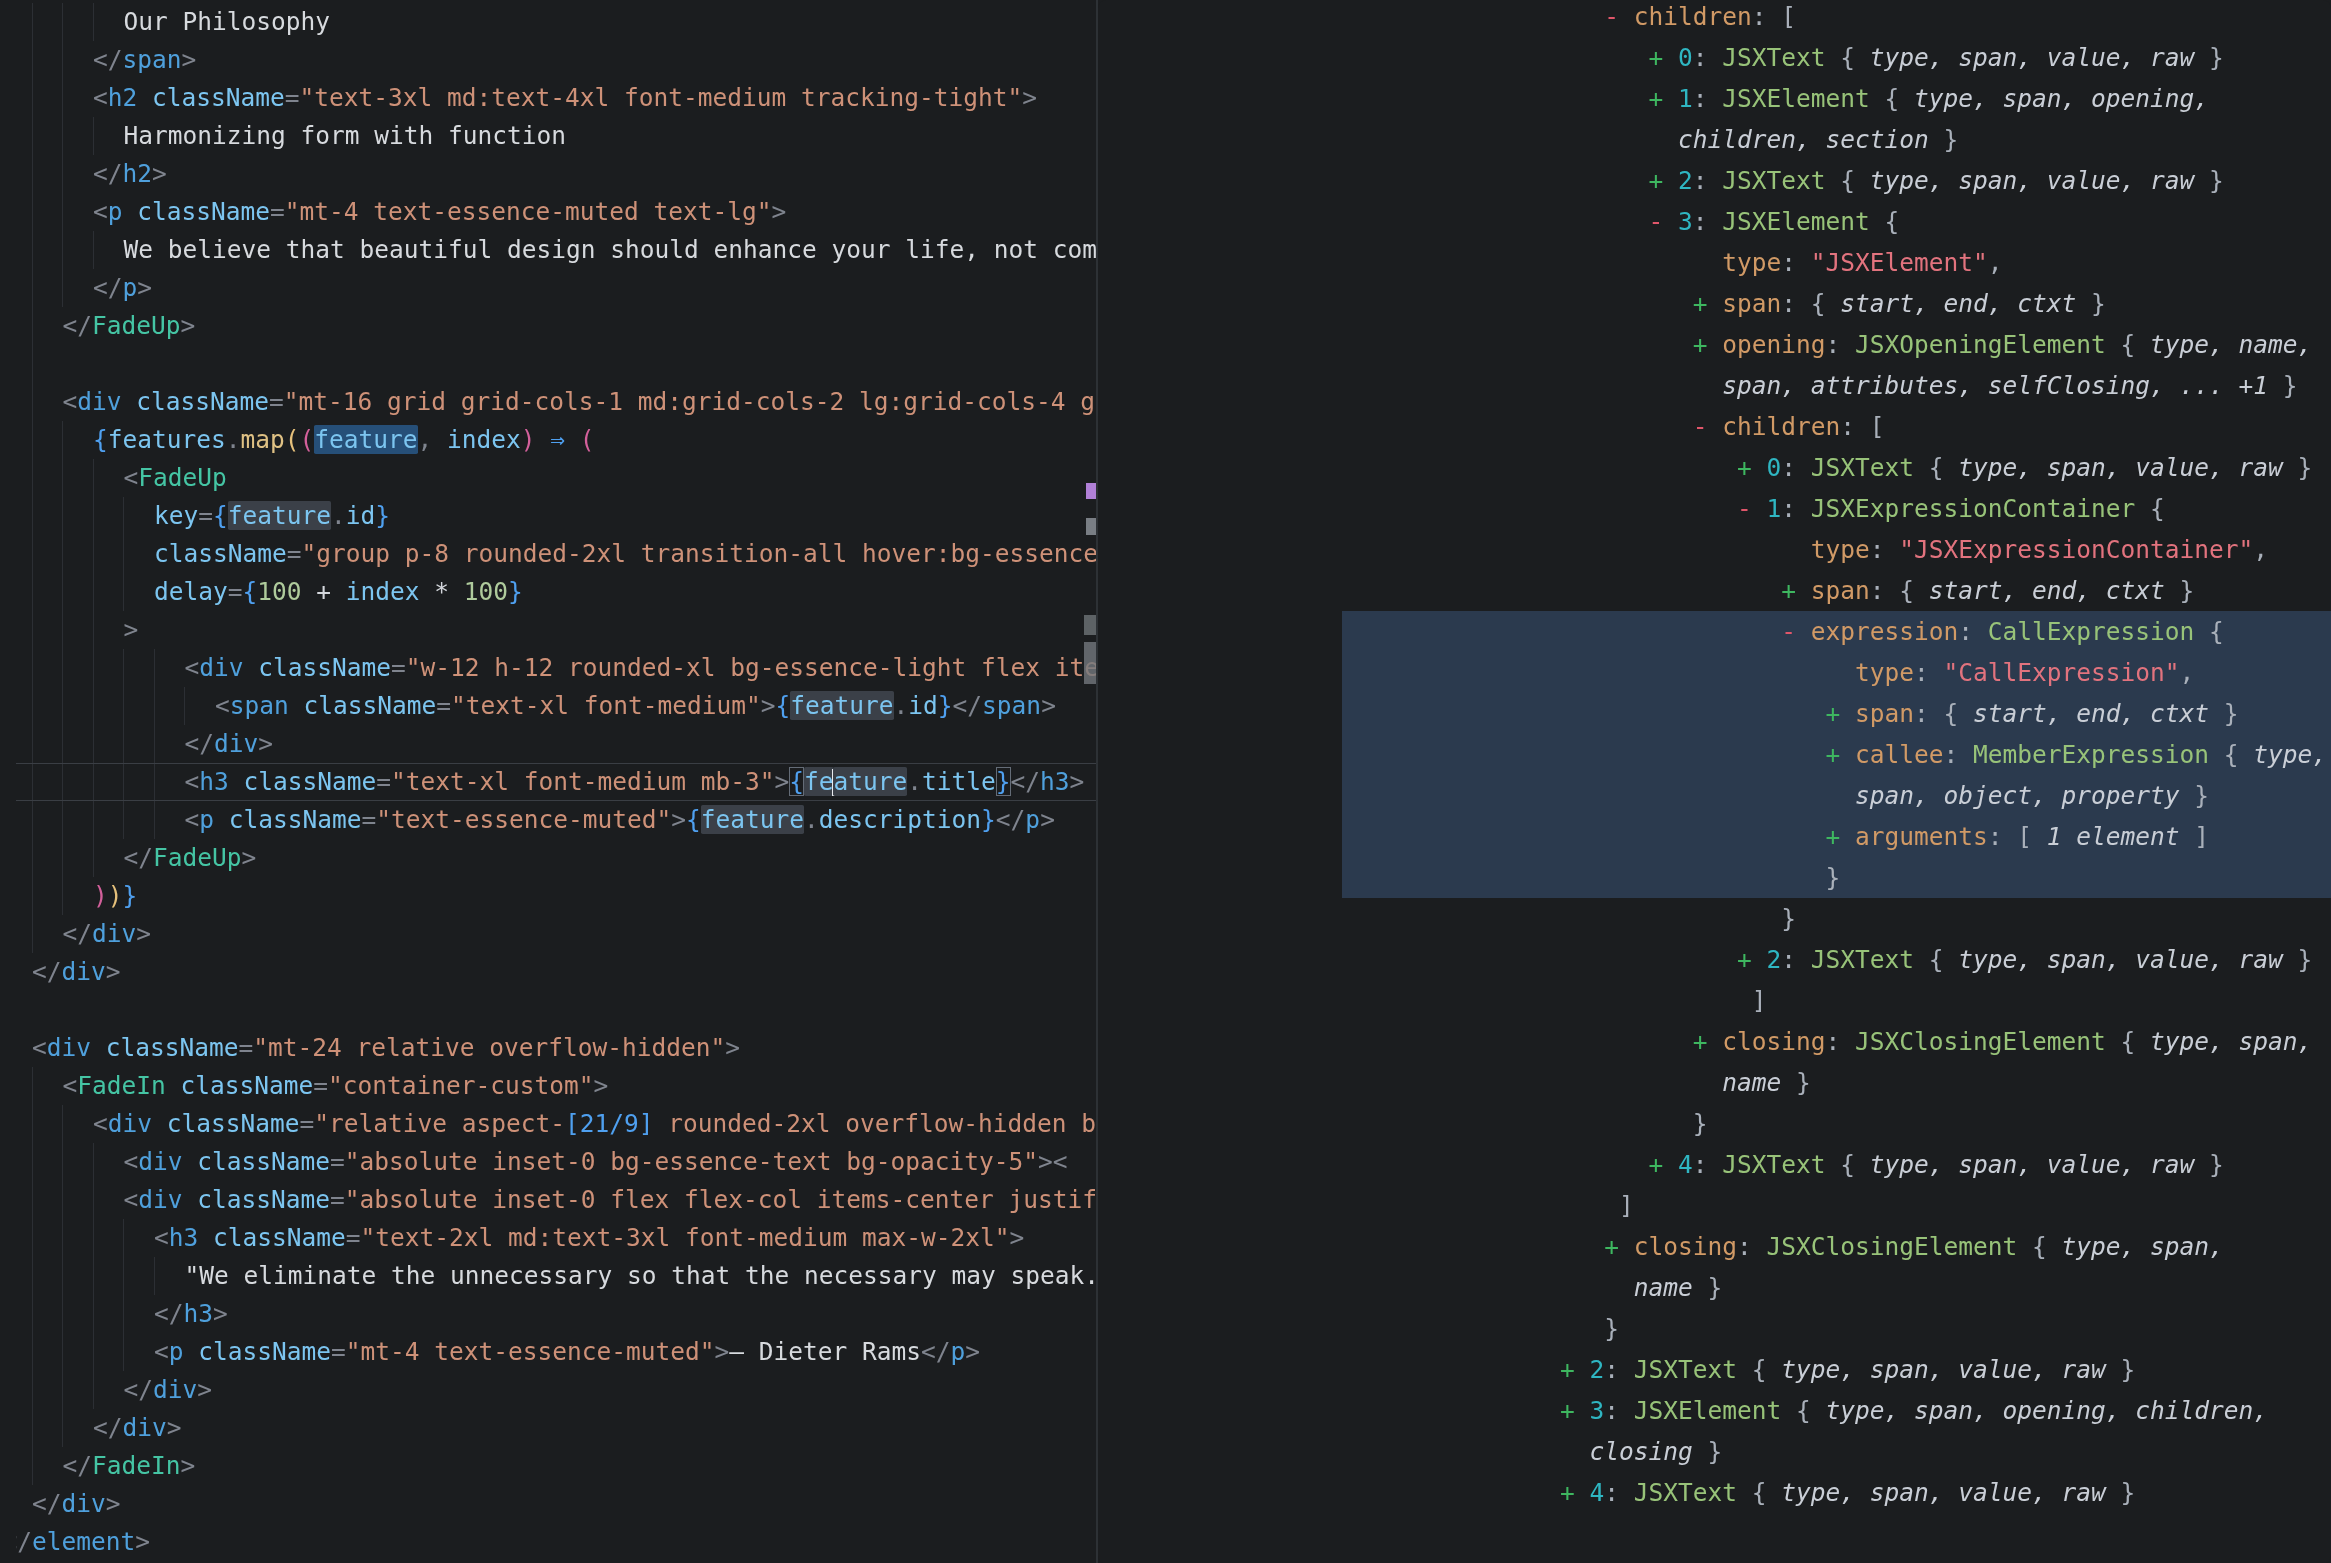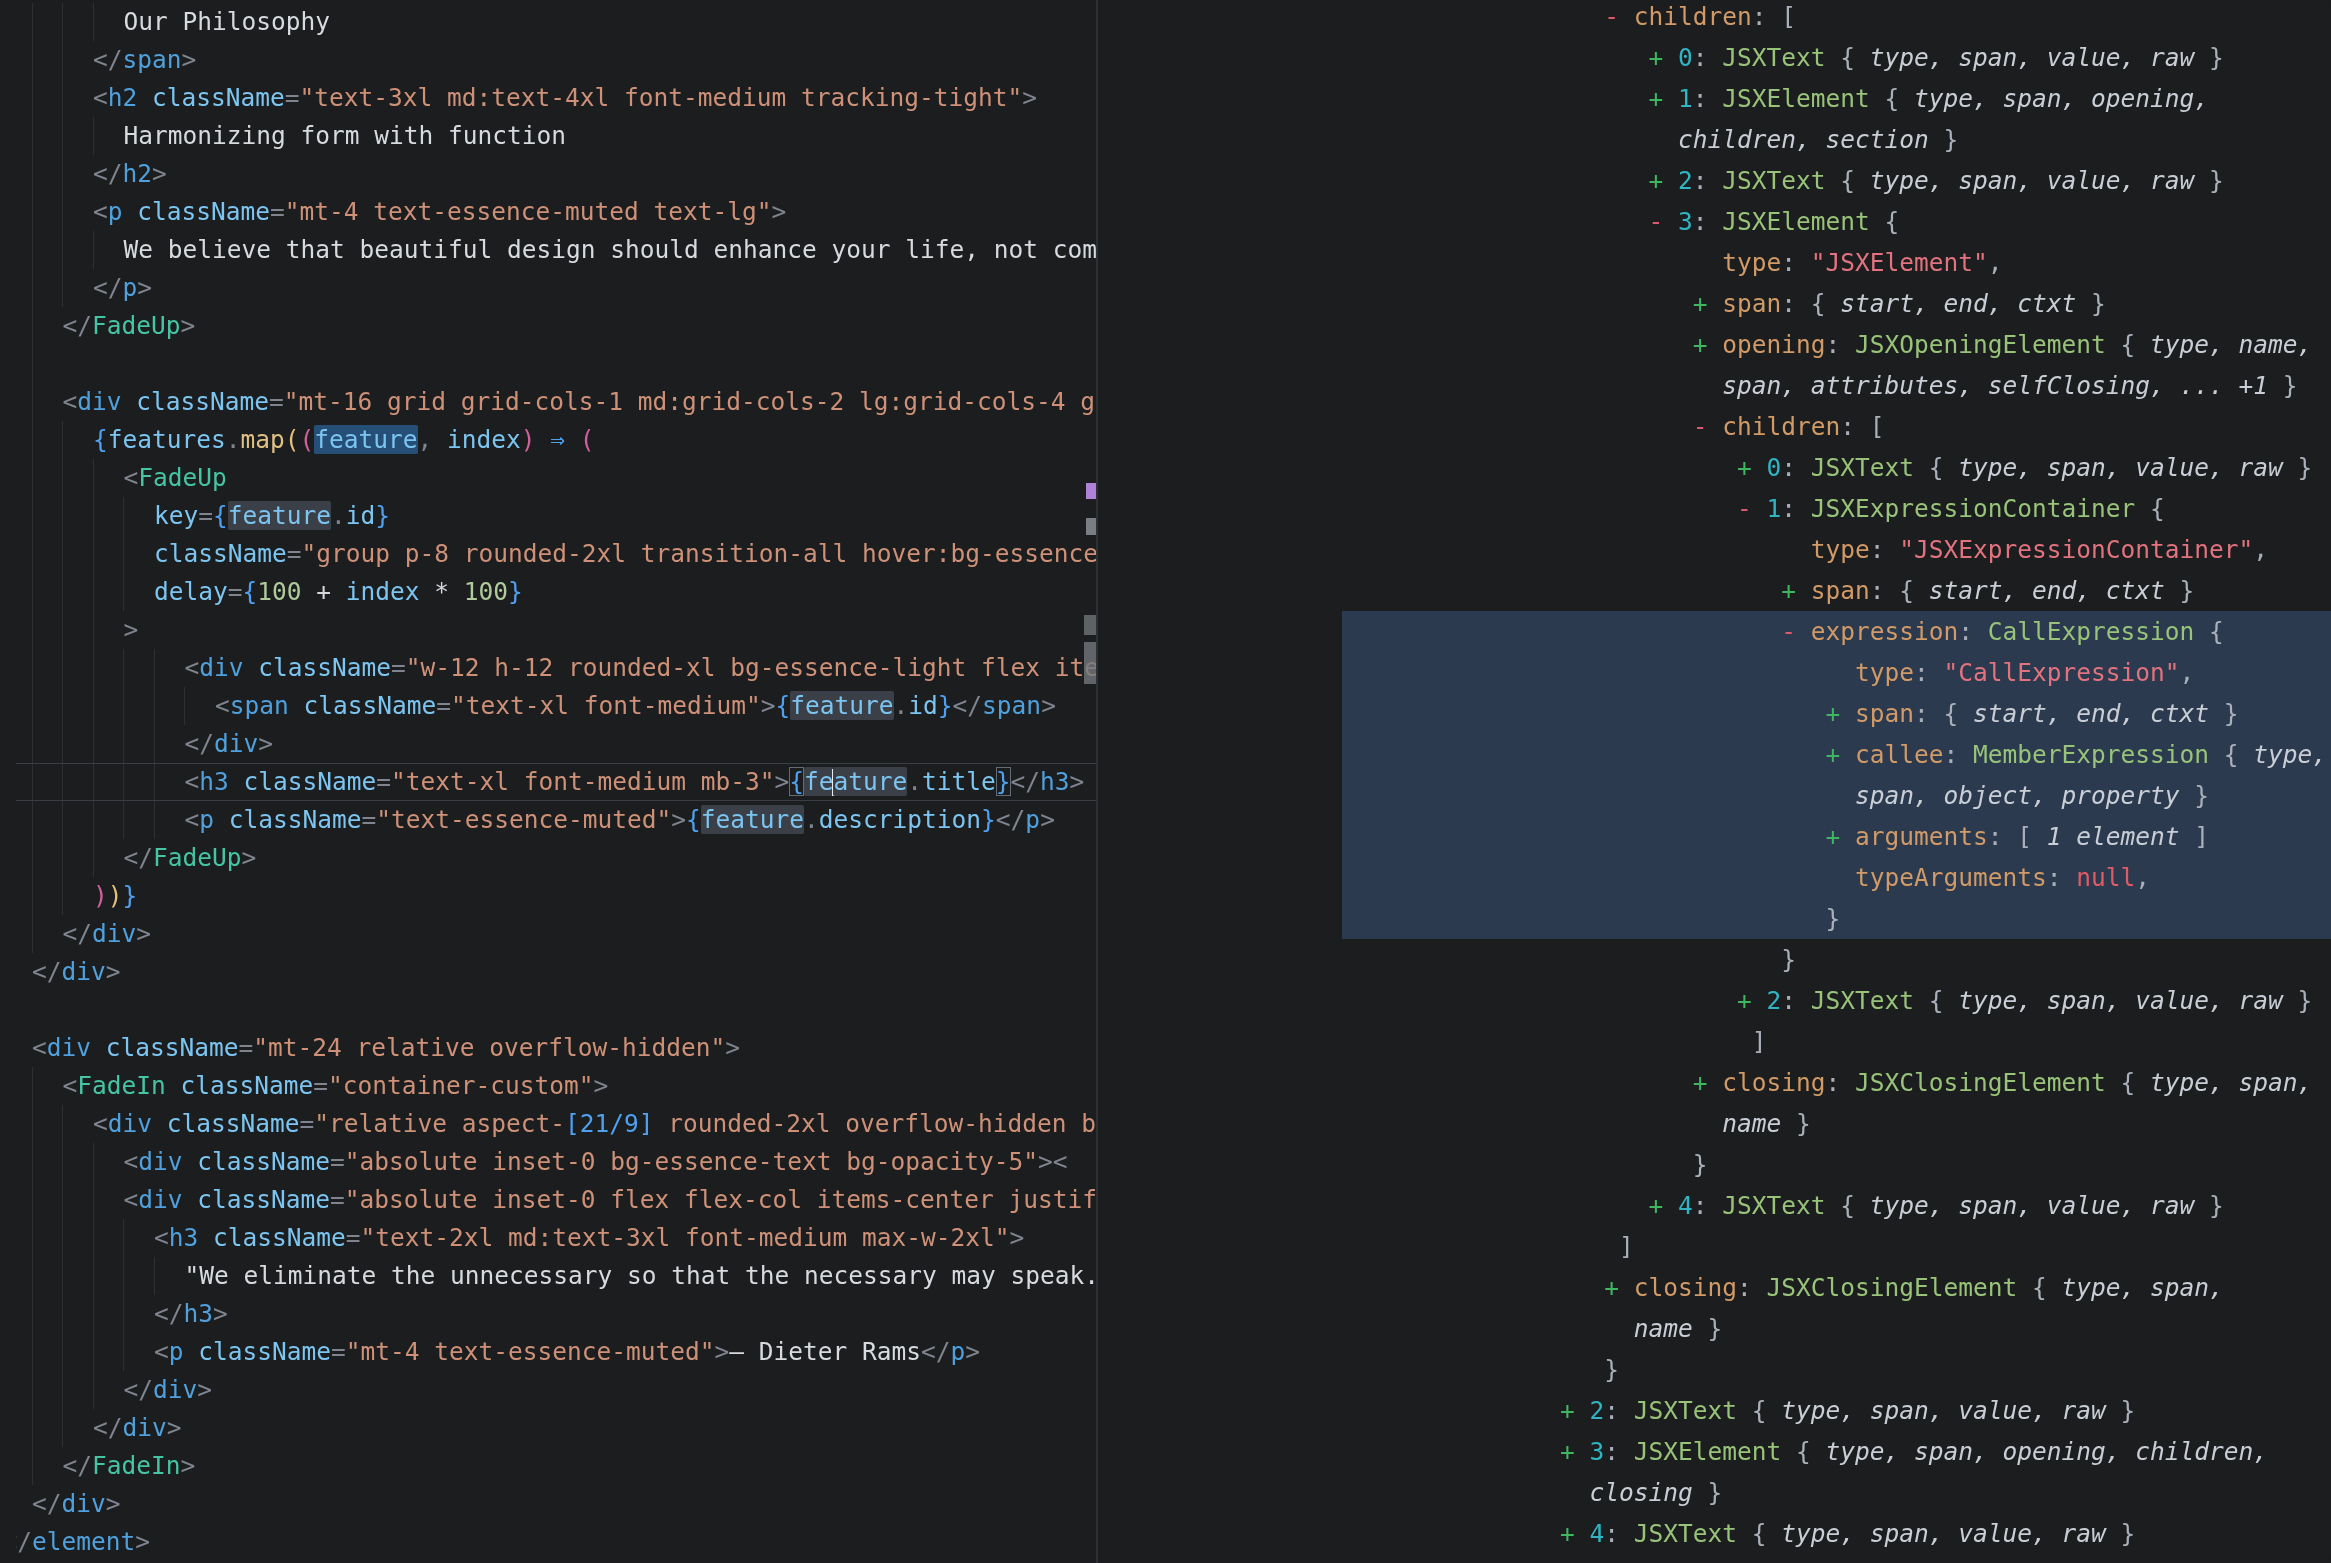--- a/index.html
+++ b/index.html
@@ -127,21 +127,20 @@
         <div class="aline" style="padding-left: calc(12ch + 462px);"><span class="mk mk-p">+</span><span class="tk-i">0</span><span class="tk-pn">: </span><span class="tk-nd">JSXText</span><span class="tk-pn"> { </span><span class="tk-sm">type, span, value, raw</span><span class="tk-pn"> }</span></div>
         <div class="aline" style="padding-left: calc(12ch + 462px);"><span class="mk mk-m">-</span><span class="tk-i">1</span><span class="tk-pn">: </span><span class="tk-nd">JSXExpressionContainer</span><span class="tk-pn"> {</span></div>
         <div class="aline" style="padding-left: calc(17ch + 462px);"><span class="tk-k">type</span><span class="tk-pn">: </span><span class="tk-st">"JSXExpressionContainer"</span><span class="tk-pn">,</span></div>
         <div class="aline" style="padding-left: calc(15ch + 462px);"><span class="mk mk-p">+</span><span class="tk-k">span</span><span class="tk-pn">: { </span><span class="tk-sm">start, end, ctxt</span><span class="tk-pn"> }</span></div>
         <div class="aline ast-hl" style="padding-left: calc(15ch + 462px);"><span class="mk mk-m">-</span><span class="tk-k">expression</span><span class="tk-pn">: </span><span class="tk-nd">CallExpression</span><span class="tk-pn"> {</span></div>
         <div class="aline ast-hl" style="padding-left: calc(20ch + 462px);"><span class="tk-k">type</span><span class="tk-pn">: </span><span class="tk-st">"CallExpression"</span><span class="tk-pn">,</span></div>
         <div class="aline ast-hl" style="padding-left: calc(18ch + 462px);"><span class="mk mk-p">+</span><span class="tk-k">span</span><span class="tk-pn">: { </span><span class="tk-sm">start, end, ctxt</span><span class="tk-pn"> }</span></div>
         <div class="aline ast-hl" style="padding-left: calc(18ch + 462px);"><span class="mk mk-p">+</span><span class="tk-k">callee</span><span class="tk-pn">: </span><span class="tk-nd">MemberExpression</span><span class="tk-pn"> { </span><span class="tk-sm">type,</span></div>
         <div class="aline ast-hl" style="padding-left: calc(20ch + 462px);"><span class="tk-sm">span, object, property</span><span class="tk-pn"> }</span></div>
         <div class="aline ast-hl" style="padding-left: calc(18ch + 462px);"><span class="mk mk-p">+</span><span class="tk-k">arguments</span><span class="tk-pn">: [ </span><span class="tk-sm">1 element</span><span class="tk-pn"> ]</span></div>
-        <div class="aline ast-hl" style="padding-left: calc(20ch + 462px);"><span class="tk-k">typeArguments</span><span class="tk-pn">: </span><span class="tk-nu">null</span><span class="tk-pn">,</span></div>
         <div class="aline ast-hl" style="padding-left: calc(18ch + 462px);"><span class="tk-pn">}</span></div>
         <div class="aline" style="padding-left: calc(15ch + 462px);"><span class="tk-pn">}</span></div>
         <div class="aline" style="padding-left: calc(12ch + 462px);"><span class="mk mk-p">+</span><span class="tk-i">2</span><span class="tk-pn">: </span><span class="tk-nd">JSXText</span><span class="tk-pn"> { </span><span class="tk-sm">type, span, value, raw</span><span class="tk-pn"> }</span></div>
         <div class="aline" style="padding-left: calc(13ch + 462px);"><span class="tk-pn">]</span></div>
         <div class="aline" style="padding-left: calc(9ch + 462px);"><span class="mk mk-p">+</span><span class="tk-k">closing</span><span class="tk-pn">: </span><span class="tk-nd">JSXClosingElement</span><span class="tk-pn"> { </span><span class="tk-sm">type, span,</span></div>
         <div class="aline" style="padding-left: calc(11ch + 462px);"><span class="tk-sm">name</span><span class="tk-pn"> }</span></div>
         <div class="aline" style="padding-left: calc(9ch + 462px);"><span class="tk-pn">}</span></div>
         <div class="aline" style="padding-left: calc(6ch + 462px);"><span class="mk mk-p">+</span><span class="tk-i">4</span><span class="tk-pn">: </span><span class="tk-nd">JSXText</span><span class="tk-pn"> { </span><span class="tk-sm">type, span, value, raw</span><span class="tk-pn"> }</span></div>
         <div class="aline" style="padding-left: calc(4ch + 462px);"><span class="tk-pn">]</span></div>
         <div class="aline" style="padding-left: calc(3ch + 462px);"><span class="mk mk-p">+</span><span class="tk-k">closing</span><span class="tk-pn">: </span><span class="tk-nd">JSXClosingElement</span><span class="tk-pn"> { </span><span class="tk-sm">type, span,</span></div>

